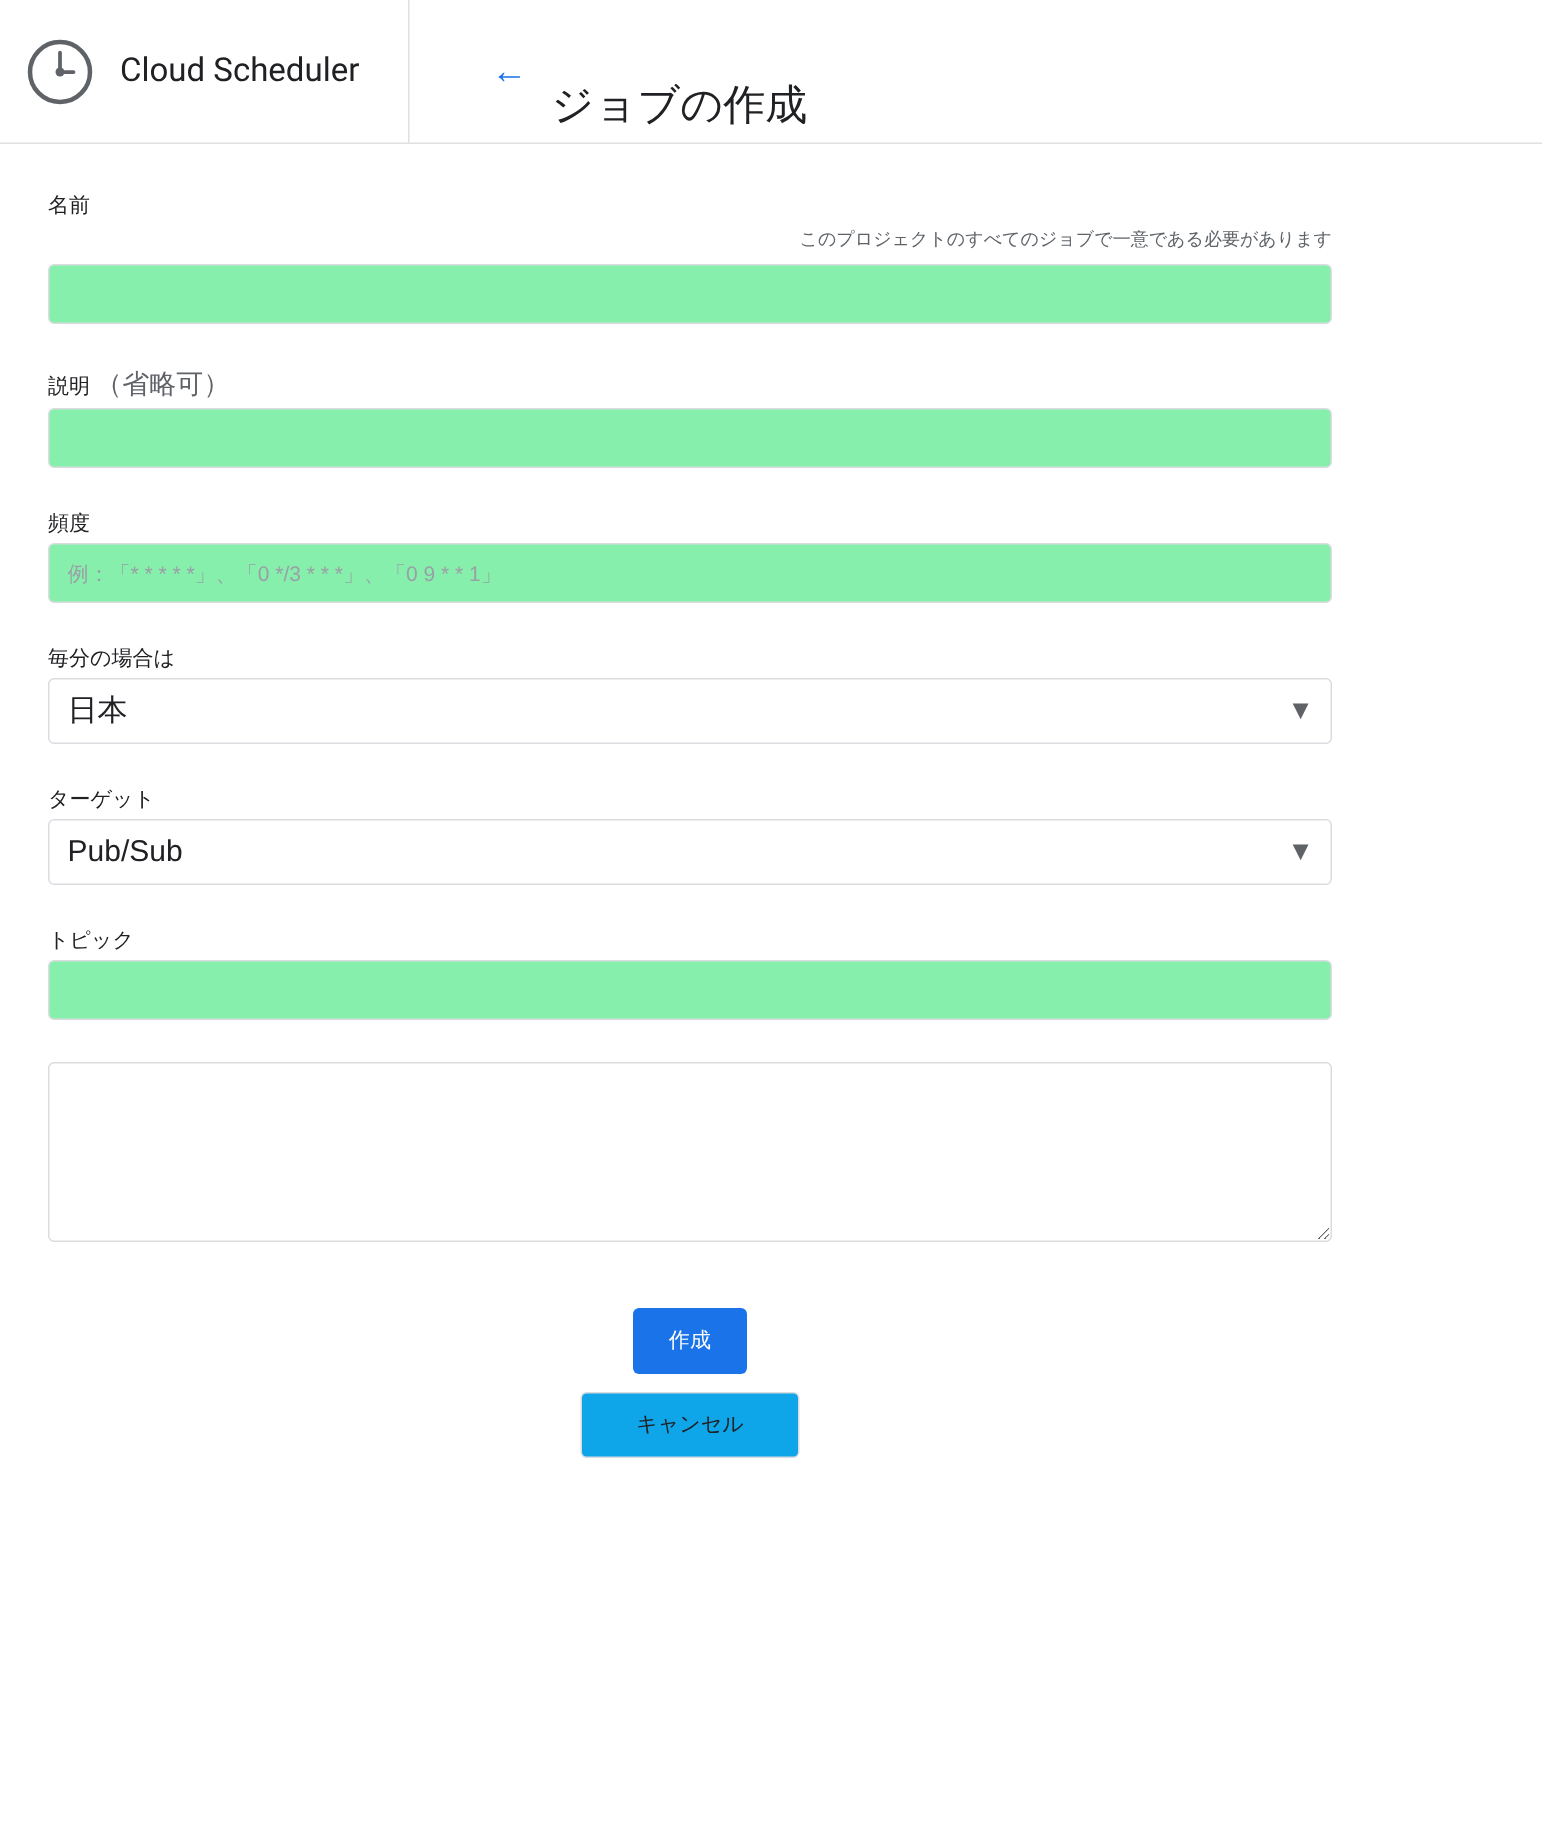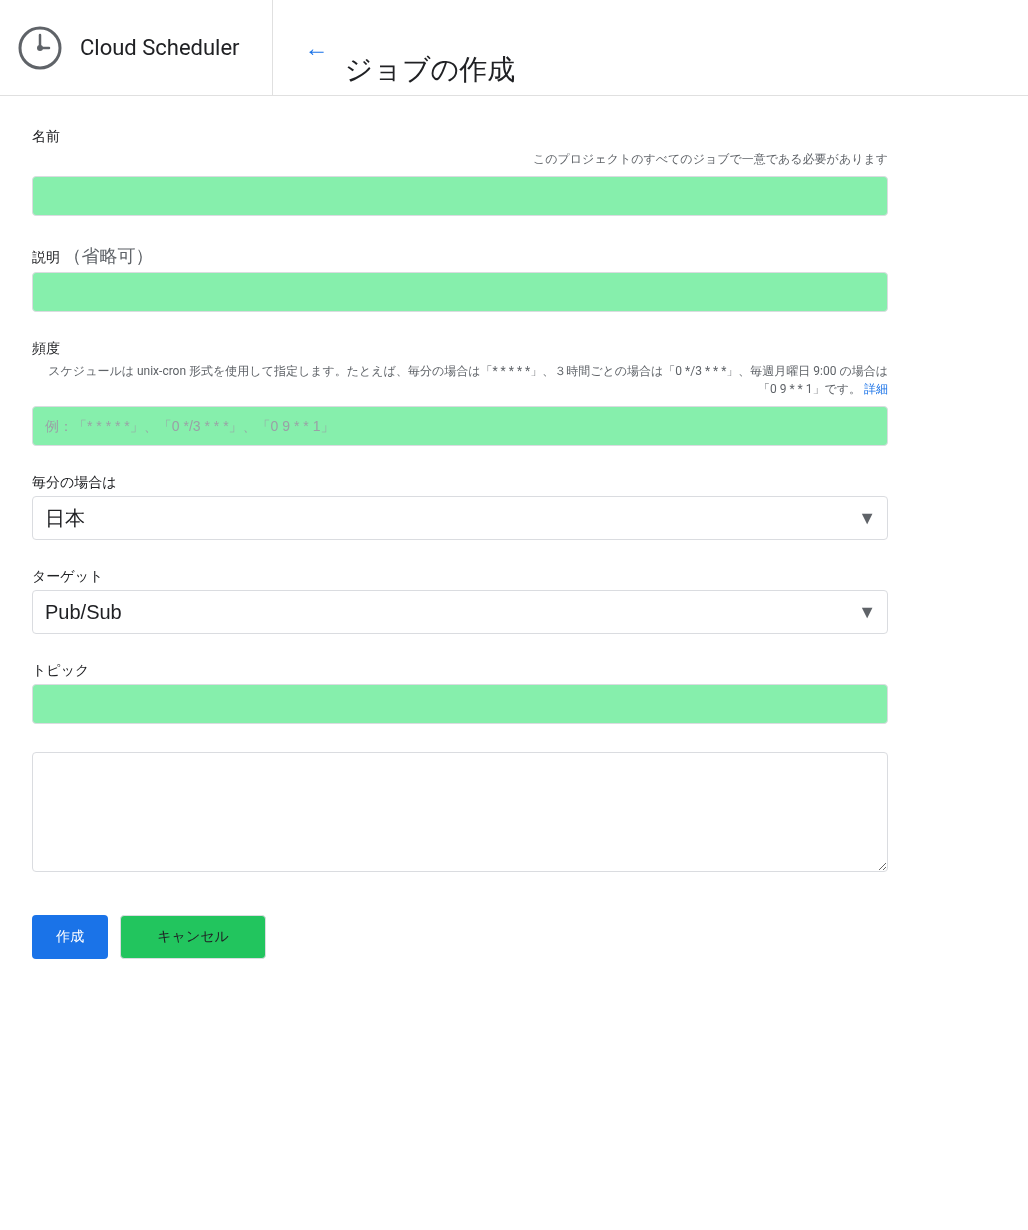--- a/index.html
+++ b/index.html
@@ -16,20 +16,21 @@
       width: 1028px;
       min-height: 1230px;
     }
 
     .header {
       display: flex;
       align-items: center;
       height: 96px;
       border-bottom: 1px solid #e0e0e0;
       padding: 0 16px;
+      gap: 23px;
     }
 
     .header-left {
       display: flex;
       align-items: center;
       gap: 16px;
       padding-right: 32px;
       border-right: 1px solid #e0e0e0;
       height: 100%;
     }
@@ -160,37 +161,38 @@
       pointer-events: none;
       color: #5f6368;
       font-size: 18px;
     }
 
     .button-group {
       display: flex;
       align-items: center;
       gap: 12px;
       margin-top: 40px;
+      flex-direction: column;
     }
 
     .btn-primary {
       background: #1a73e8;
       color: #fff;
       border: none;
       border-radius: 4px;
       padding: 0 24px;
       height: 44px;
       font-size: 14px;
       font-weight: 500;
       cursor: pointer;
       letter-spacing: 0.01em;
     }
 
     .btn-secondary {
-      background: #22c55e;
+      background: #0ea5e9;
       color: #202124;
       border: 1px solid #dadce0;
       border-radius: 4px;
       padding: 0 36px;
       height: 44px;
       font-size: 14px;
       font-weight: 500;
       cursor: pointer;
     }
   </style>
@@ -225,24 +227,20 @@
   <div class="form-group">
     <label class="form-label">
       <span>説明</span>
       <span class="form-label-optional">（省略可）</span>
     </label>
     <input type="text" class="form-input" style="">
   </div>
 
   <div class="form-group">
     <label class="form-label">頻度</label>
-    <div class="form-hint">
-      <span>スケジュールは unix-cron 形式を使用して指定します。たとえば、毎分の場合は「* * * * *」、３時間ごとの場合は「0 */3 * * *」、毎週月曜日 9:00 の場合は「0 9 * * 1」です。</span>
-      <a href="#"><span>詳細</span></a>
-    </div>
     <input type="text" class="form-input" placeholder="例：「* * * * *」、「0 */3 * * *」、「0 9 * * 1」" style="">
   </div>
 
   <div class="form-group">
     <label class="form-label">毎分の場合は</label>
     <div class="form-select-wrapper">
       <select class="form-select">
         <option value="日本" selected="">日本</option>
         <option value="UTC">UTC</option>
         <option value="America/New_York">America/New_York</option>

